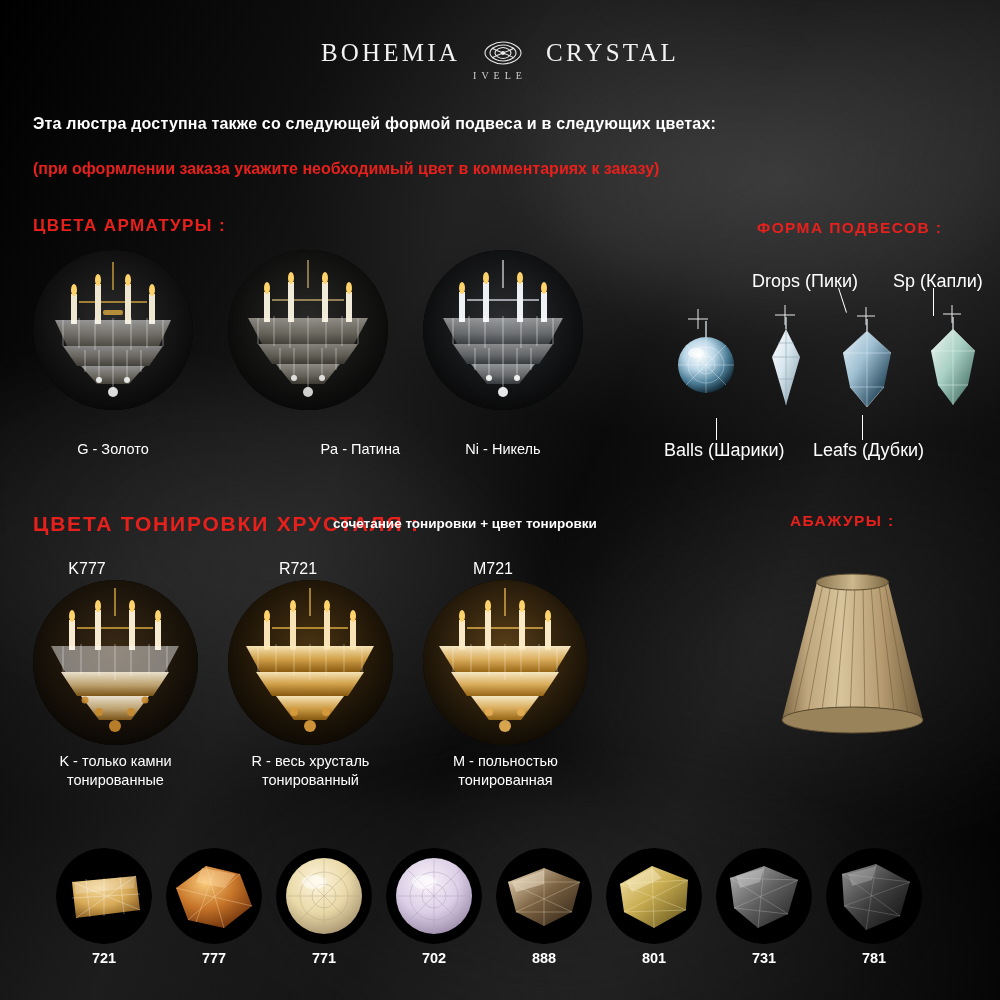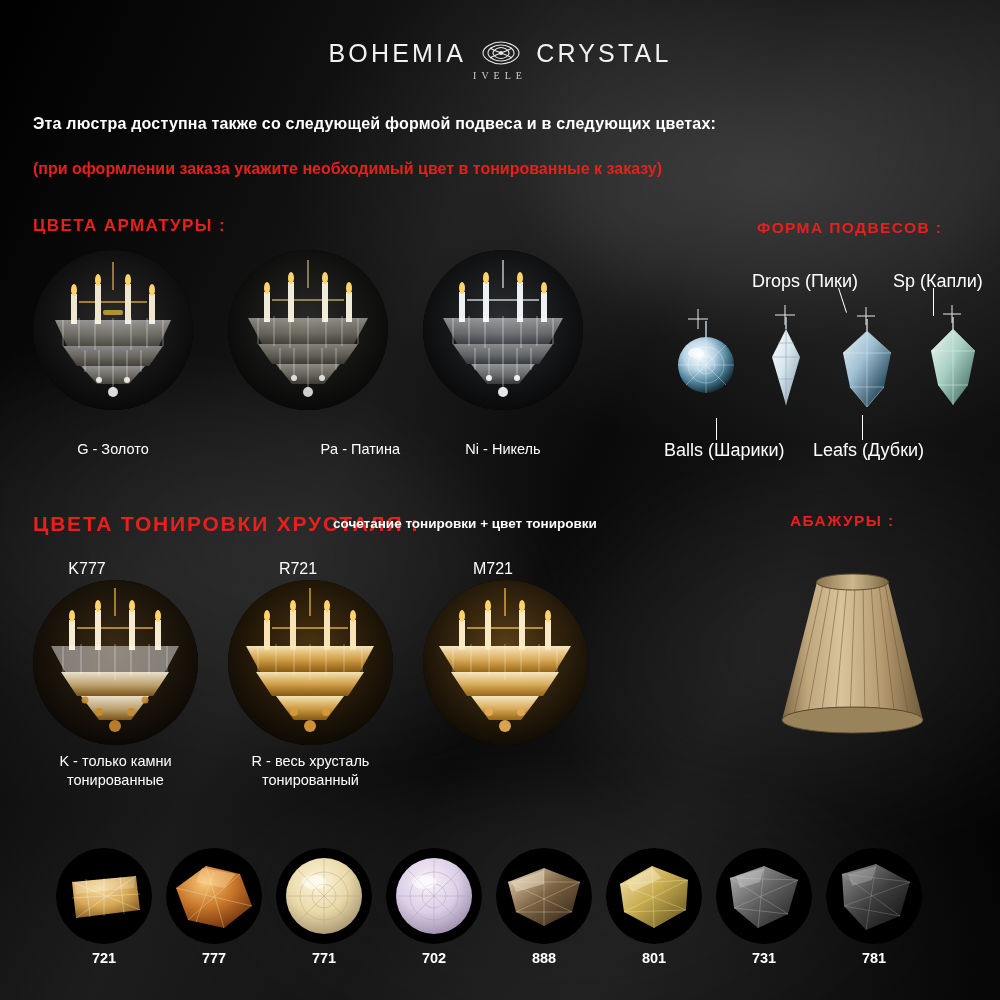--- a/index.html
+++ b/index.html
@@ -33,22 +33,22 @@
         background: radial-gradient(ellipse at 40% 50%, rgba(105,105,105,.35), rgba(0,0,0,0) 70%); transform: rotate(-8deg); }
   .d4 { left: 180px; top: 780px; width: 760px; height: 300px;
         background: radial-gradient(ellipse at 50% 30%, rgba(80,80,80,.30), rgba(0,0,0,0) 72%); }
 
   
   #logo {
     position: absolute; left: 0; right: 0; top: 38px;
     text-align: center; color: #ffffff;
   }
   #logo .logo-row {
-    display: inline-flex; align-items: center; gap: 12px;
-    font-family: Liberation Sans, sans-serif;
+    display: inline-flex; align-items: center; gap: 20px;
+    font-family: Liberation Serif, serif;
     font-size: 25px; letter-spacing: 3.2px; color: #f2f2f2;
   }
   #logo .logo-mark { width: 46px; height: 30px; display: block; }
   #logo .logo-sub {
     margin-top: 2px; font-family: "Liberation Serif", serif;
     font-size: 10px; letter-spacing: 5px; color: #cfcfcf;
   }
 
   
   .headline {
@@ -138,21 +138,21 @@
           </g>
           <circle cx="23" cy="15" r="2.1" fill="#e6e6e6"></circle>
         </svg>
       </span>
       <span>CRYSTAL</span>
     </div>
     <div class="logo-sub">IVELE</div>
   </div>
 
   <div class="headline">Эта люстра доступна также со следующей формой подвеса и в следующих цветах:</div>
-  <div class="subline">(при оформлении заказа укажите необходимый цвет в тонированные к заказу)</div>
+  <div class="subline">(при оформлении заказа укажите необходимый цвет в комментариях к заказу)</div>
 
   <div class="sect-title" id="t-armature">ЦВЕТА АРМАТУРЫ :</div>
   <div class="sect-title" id="t-pendants">ФОРМА ПОДВЕСОВ :</div>
   <div class="sect-title" id="t-tint">ЦВЕТА  ТОНИРОВКИ  ХРУСТАЛЯ :</div>
   <div id="t-tint-note">сочетание тонировки + цвет тонировки</div>
   <div class="sect-title" id="t-shades">АБАЖУРЫ :</div>
 
   <div class="circle" style="left:33px; top:250px; width:160px; height:160px;">
     <div class="chand">
       <svg viewBox="0 0 160 160" preserveAspectRatio="none">
@@ -538,20 +538,22 @@
           <path d="M30 66 L30 92 M48 64 L48 94 M66 64 L66 96 M82 64 L82 100 M98 64 L98 96 M116 64 L116 94 M134 66 L134 92"></path>
         </g>
         <g fill="#e2ac55" opacity=".95">
           <circle cx="82" cy="146" r="6"></circle>
             <circle cx="66" cy="132" r="4"></circle>
             <circle cx="98" cy="132" r="4"></circle>
         </g>
       </svg>
     </div>
   </div>
+  <div class="caption" style="left:403px; top:752px; width:205px;">M - польностью
+тонированная</div>
 
   <div id="shade-wrap">
     <svg viewBox="0 0 215 180" style="display:block;width:100%;height:100%">
       <defs>
         <linearGradient id="shadeG" x1="0" y1="0" x2="1" y2="0">
           <stop offset="0%" stop-color="#7d6844"></stop>
           <stop offset="18%" stop-color="#bfa67d"></stop>
           <stop offset="42%" stop-color="#d8c49c"></stop>
           <stop offset="70%" stop-color="#b79c71"></stop>
           <stop offset="100%" stop-color="#6e5a3a"></stop>

